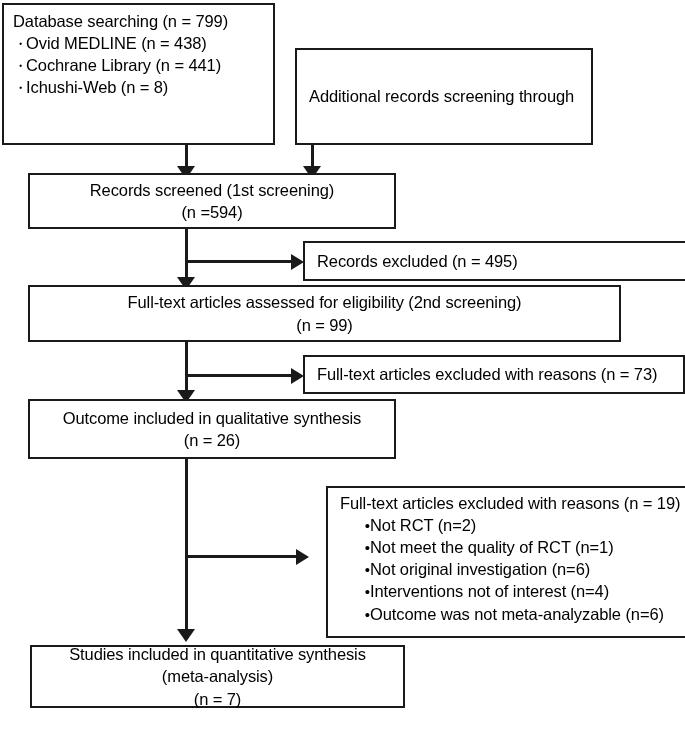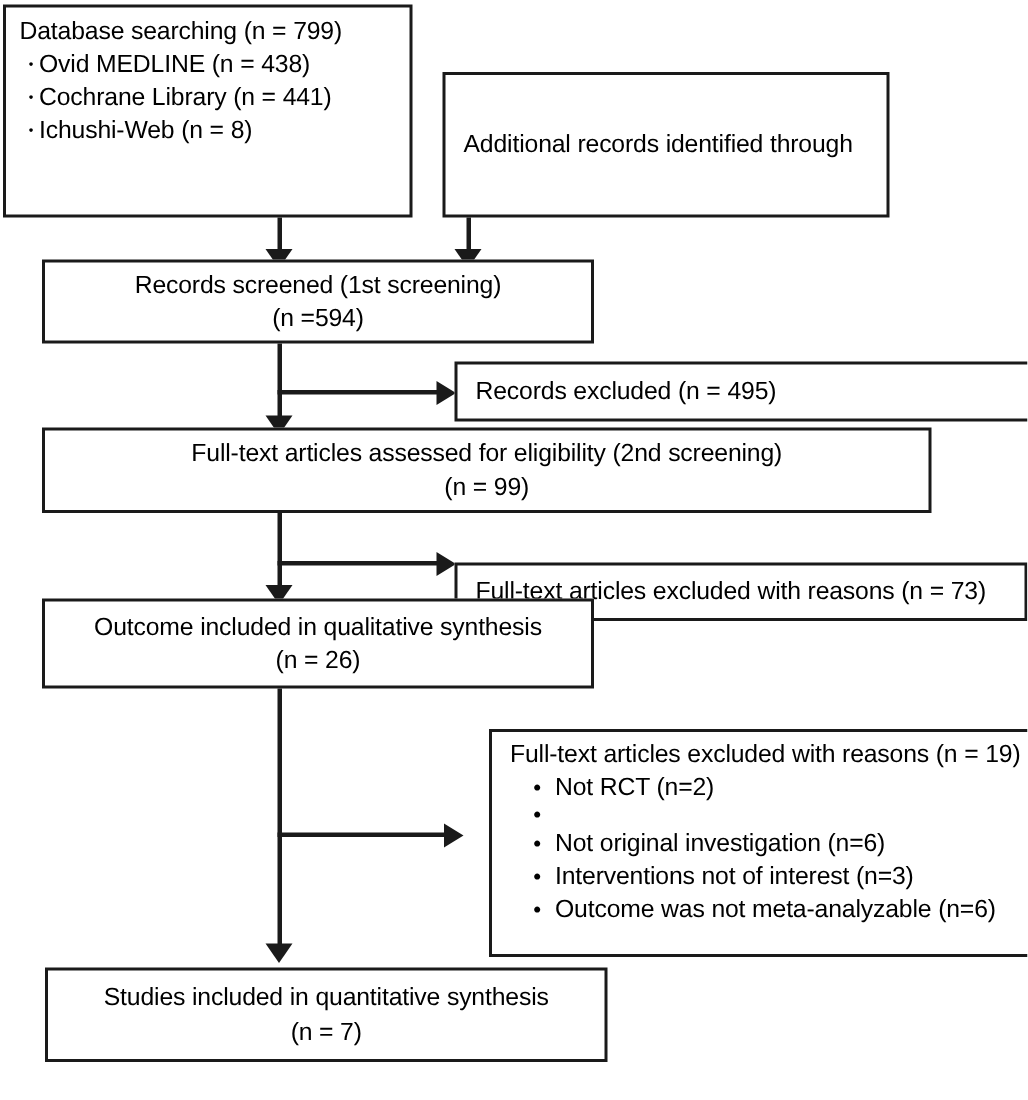--- a/index.html
+++ b/index.html
@@ -21,21 +21,21 @@
     border:2px solid #1a1a1a;
     background:#ffffff;
     display:flex;
     flex-direction:column;
     justify-content:center;
     font-size:16.5px;
     line-height:1.34;
     letter-spacing:-0.1px;
   }
   .box.center{align-items:center;text-align:center;}
-  .box.left{align-items:flex-start;text-align:center;}
+  .box.left{align-items:flex-start;text-align:right;}
   .box.left .line{padding-left:12px;}
   .box.center .line{padding:0 8px;}
   .line{white-space:nowrap;}
 
   
   #box-sources{padding:5px 0 3px 0;justify-content:flex-start;}
   #box-sources .line{padding-left:9px;}
   #box-sources .src-item{display:flex;align-items:baseline;white-space:nowrap;}
   #box-sources .mdot{display:inline-block;width:13px;flex:none;font-size:15px;}
 
@@ -78,21 +78,21 @@
       <span class="mdot">・</span>
       <span>Cochrane Library (n = 441)</span>
     </div>
     <div class="line src-item">
       <span class="mdot">・</span>
       <span>Ichushi-Web (n = 8)</span>
     </div>
   </div>
 
   <div class="box left" id="box-additional" style="left:295px;top:48px;width:298px;height:97px;">
-    <div class="line">Additional records identified through</div>
+    <div class="line">Additional records screening through</div>
   </div>
 
   <div class="vline" style="left:185px;top:145px;height:27px;"></div>
   <div class="arrow-down" style="left:177px;top:166px;"></div>
 
   <div class="vline" style="left:311px;top:145px;height:27px;"></div>
   <div class="arrow-down" style="left:303px;top:166px;"></div>
 
   <div class="box center" id="box-screened" style="left:28px;top:173px;width:368px;height:56px;">
     <div class="line">Records screened (1st screening)</div>
@@ -111,21 +111,21 @@
   <div class="box center" id="box-eligibility" style="left:28px;top:285px;width:593px;height:57px;">
     <div class="line">Full-text articles assessed for eligibility (2nd screening)</div>
     <div class="line">(n = 99)</div>
   </div>
 
   <div class="vline" style="left:185px;top:342px;height:54px;"></div>
   <div class="arrow-down" style="left:177px;top:390px;"></div>
   <div class="hline" style="left:185px;top:374px;width:110px;"></div>
   <div class="arrow-right" style="left:291px;top:368px;"></div>
 
-  <div class="box left" id="box-excl2" style="left:303px;top:375px;width:382px;height:39px;">
+  <div class="box left" id="box-excl2" style="left:303px;top:355px;width:382px;height:39px;">
     <div class="line">Full-text articles excluded with reasons (n = 73)</div>
   </div>
 
   <div class="box center" id="box-qualitative" style="left:28px;top:399px;width:368px;height:60px;">
     <div class="line">Outcome included in qualitative synthesis</div>
     <div class="line">(n = 26)</div>
   </div>
 
   <div class="vline" style="left:185px;top:459px;height:176px;"></div>
   <div class="arrow-down" style="left:177px;top:629px;"></div>
@@ -133,33 +133,35 @@
   <div class="arrow-right" style="left:296px;top:549px;"></div>
 
   <div class="box left" id="box-excl3" style="left:302px;top:486px;width:381px;height:152px;margin-left:24px;">
     <div class="head">Full-text articles excluded with reasons (n = 19)</div>
     <div class="bullet-row">
       <span class="dot">•</span>
       <span>Not RCT (n=2)</span>
     </div>
     <div class="bullet-row">
       <span class="dot">•</span>
+      <span>Not meet the quality of RCT (n=1)</span>
     </div>
     <div class="bullet-row">
       <span class="dot">•</span>
       <span>Not original investigation (n=6)</span>
     </div>
     <div class="bullet-row">
       <span class="dot">•</span>
-      <span>Interventions not of interest (n=3)</span>
+      <span>Interventions not of interest (n=4)</span>
     </div>
     <div class="bullet-row">
       <span class="dot">•</span>
       <span>Outcome was not meta-analyzable (n=6)</span>
     </div>
   </div>
 
   <div class="box center" id="box-quantitative" style="left:30px;top:645px;width:375px;height:63px;">
     <div class="line">Studies included in quantitative synthesis</div>
+    <div class="line">(meta-analysis)</div>
     <div class="line">(n = 7)</div>
   </div>
 
 </div>
 
 </body></html>

